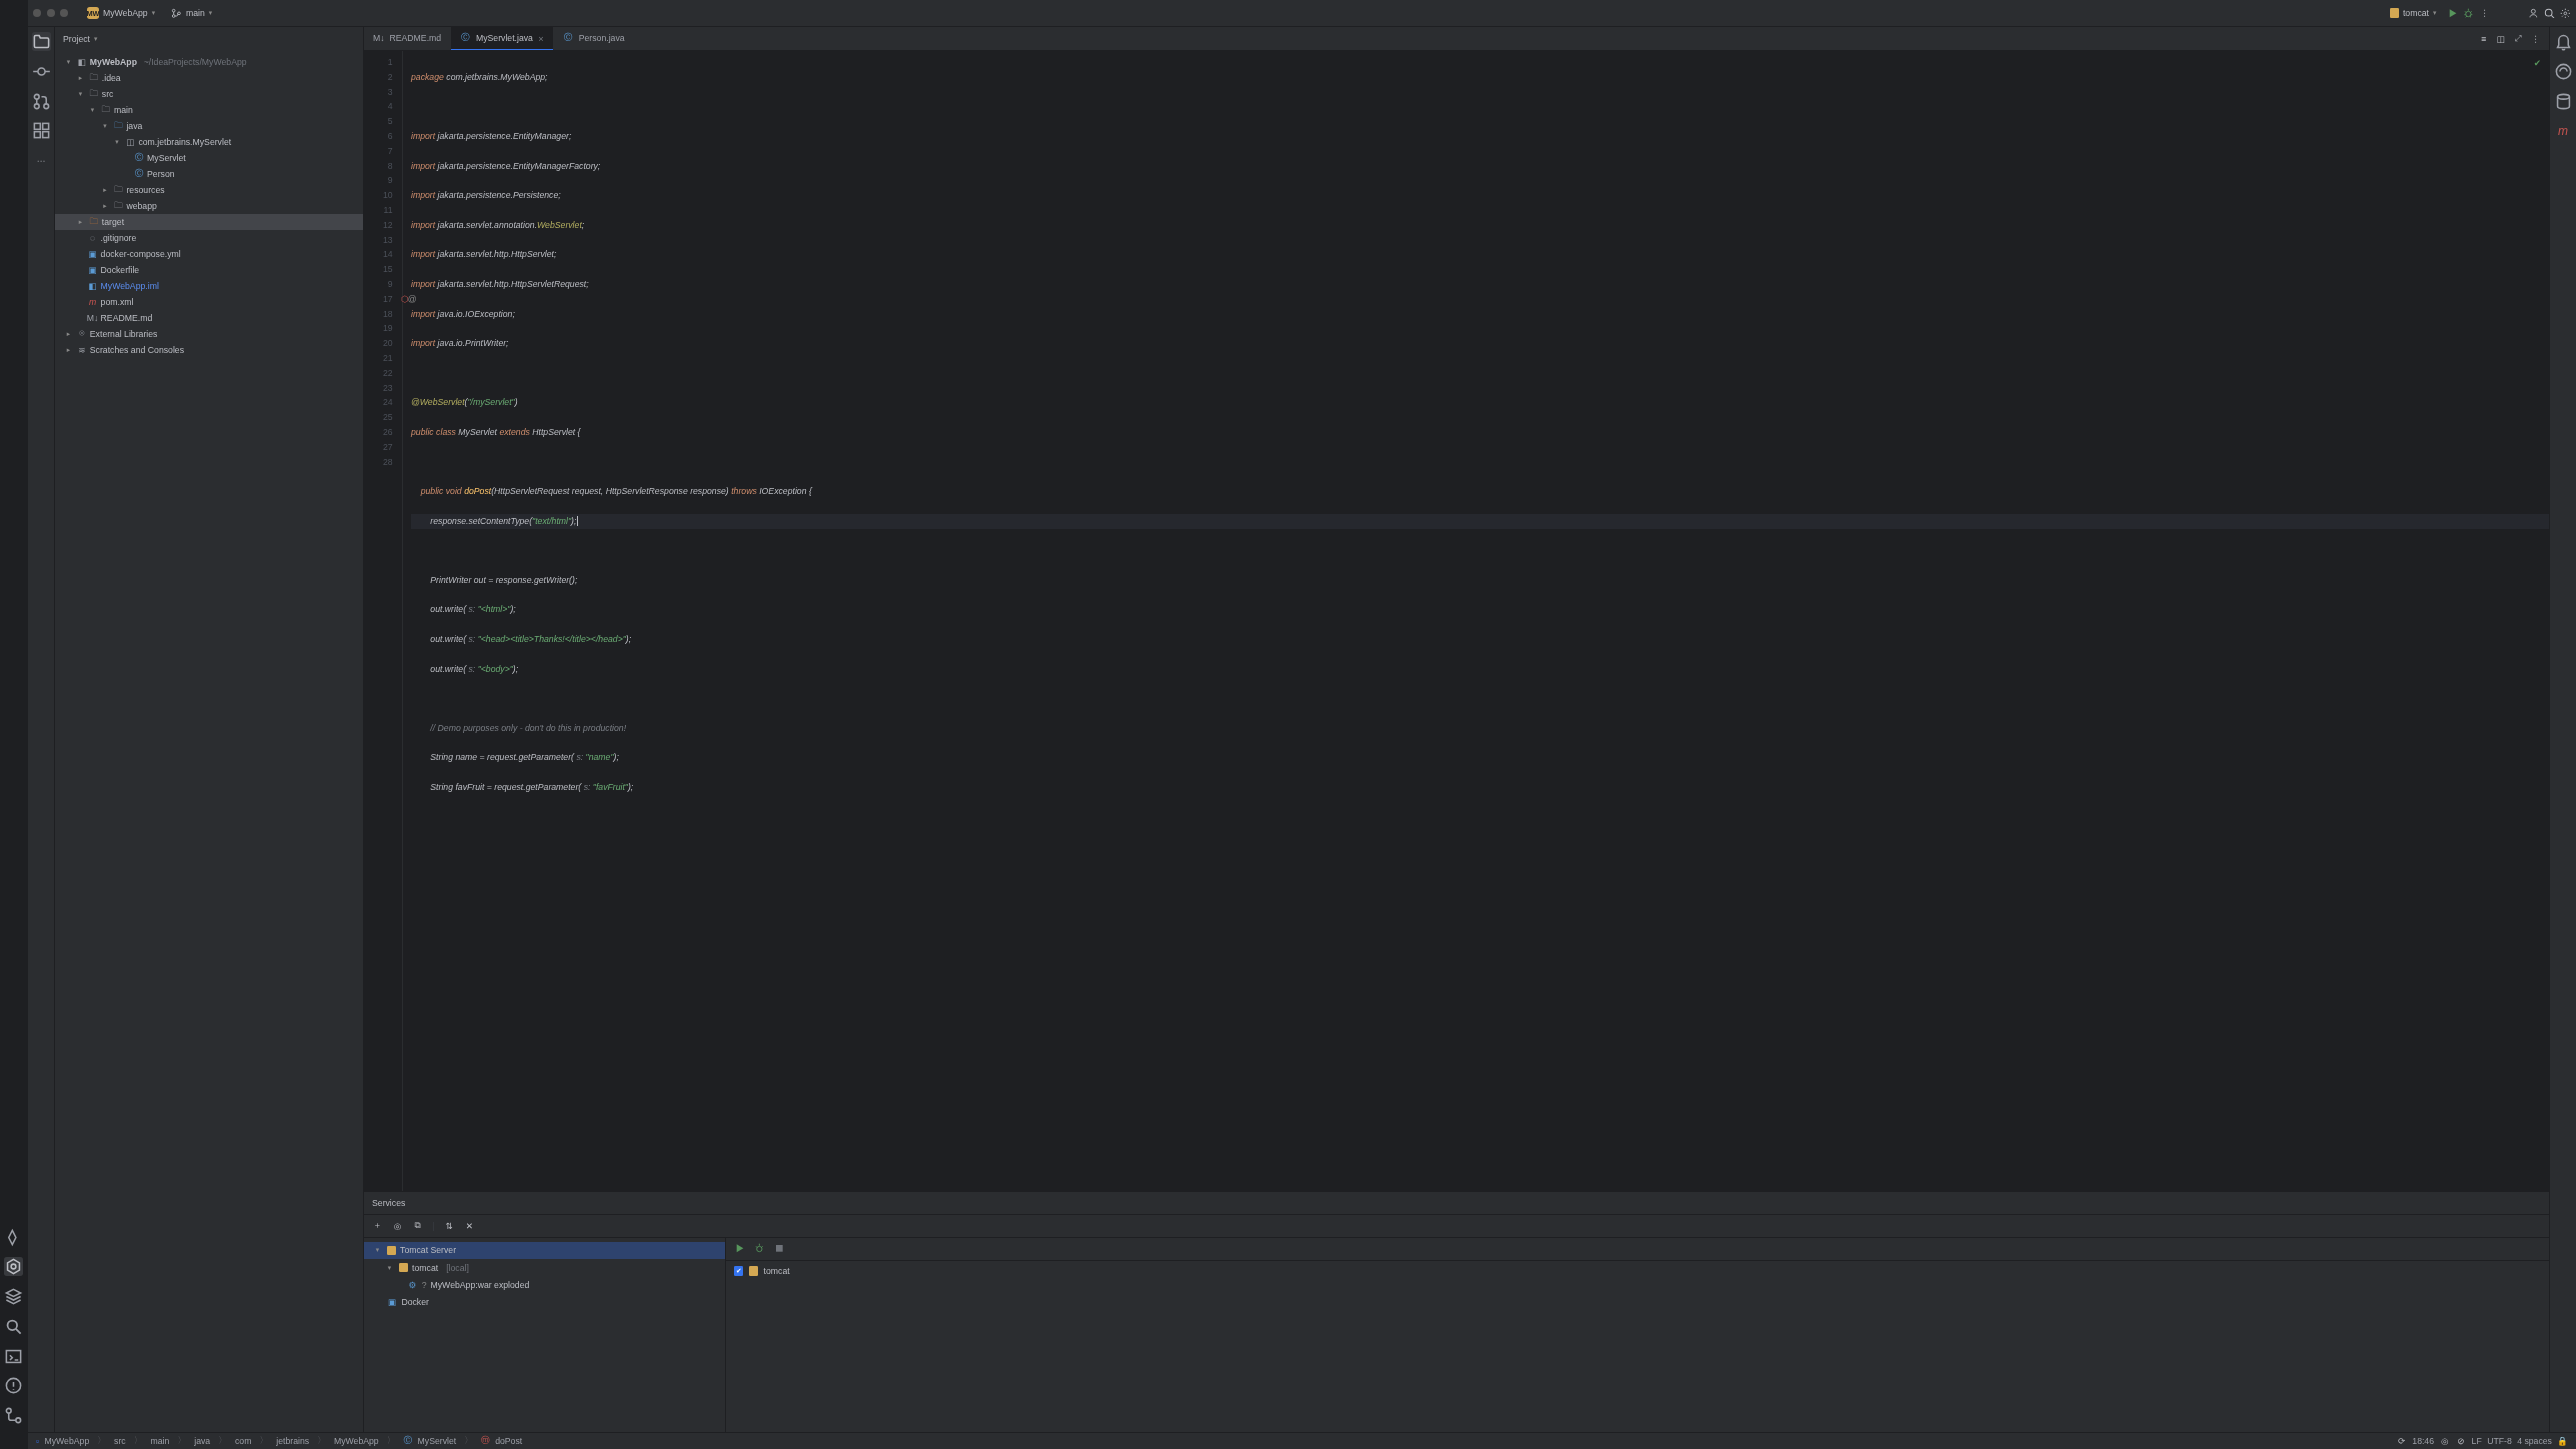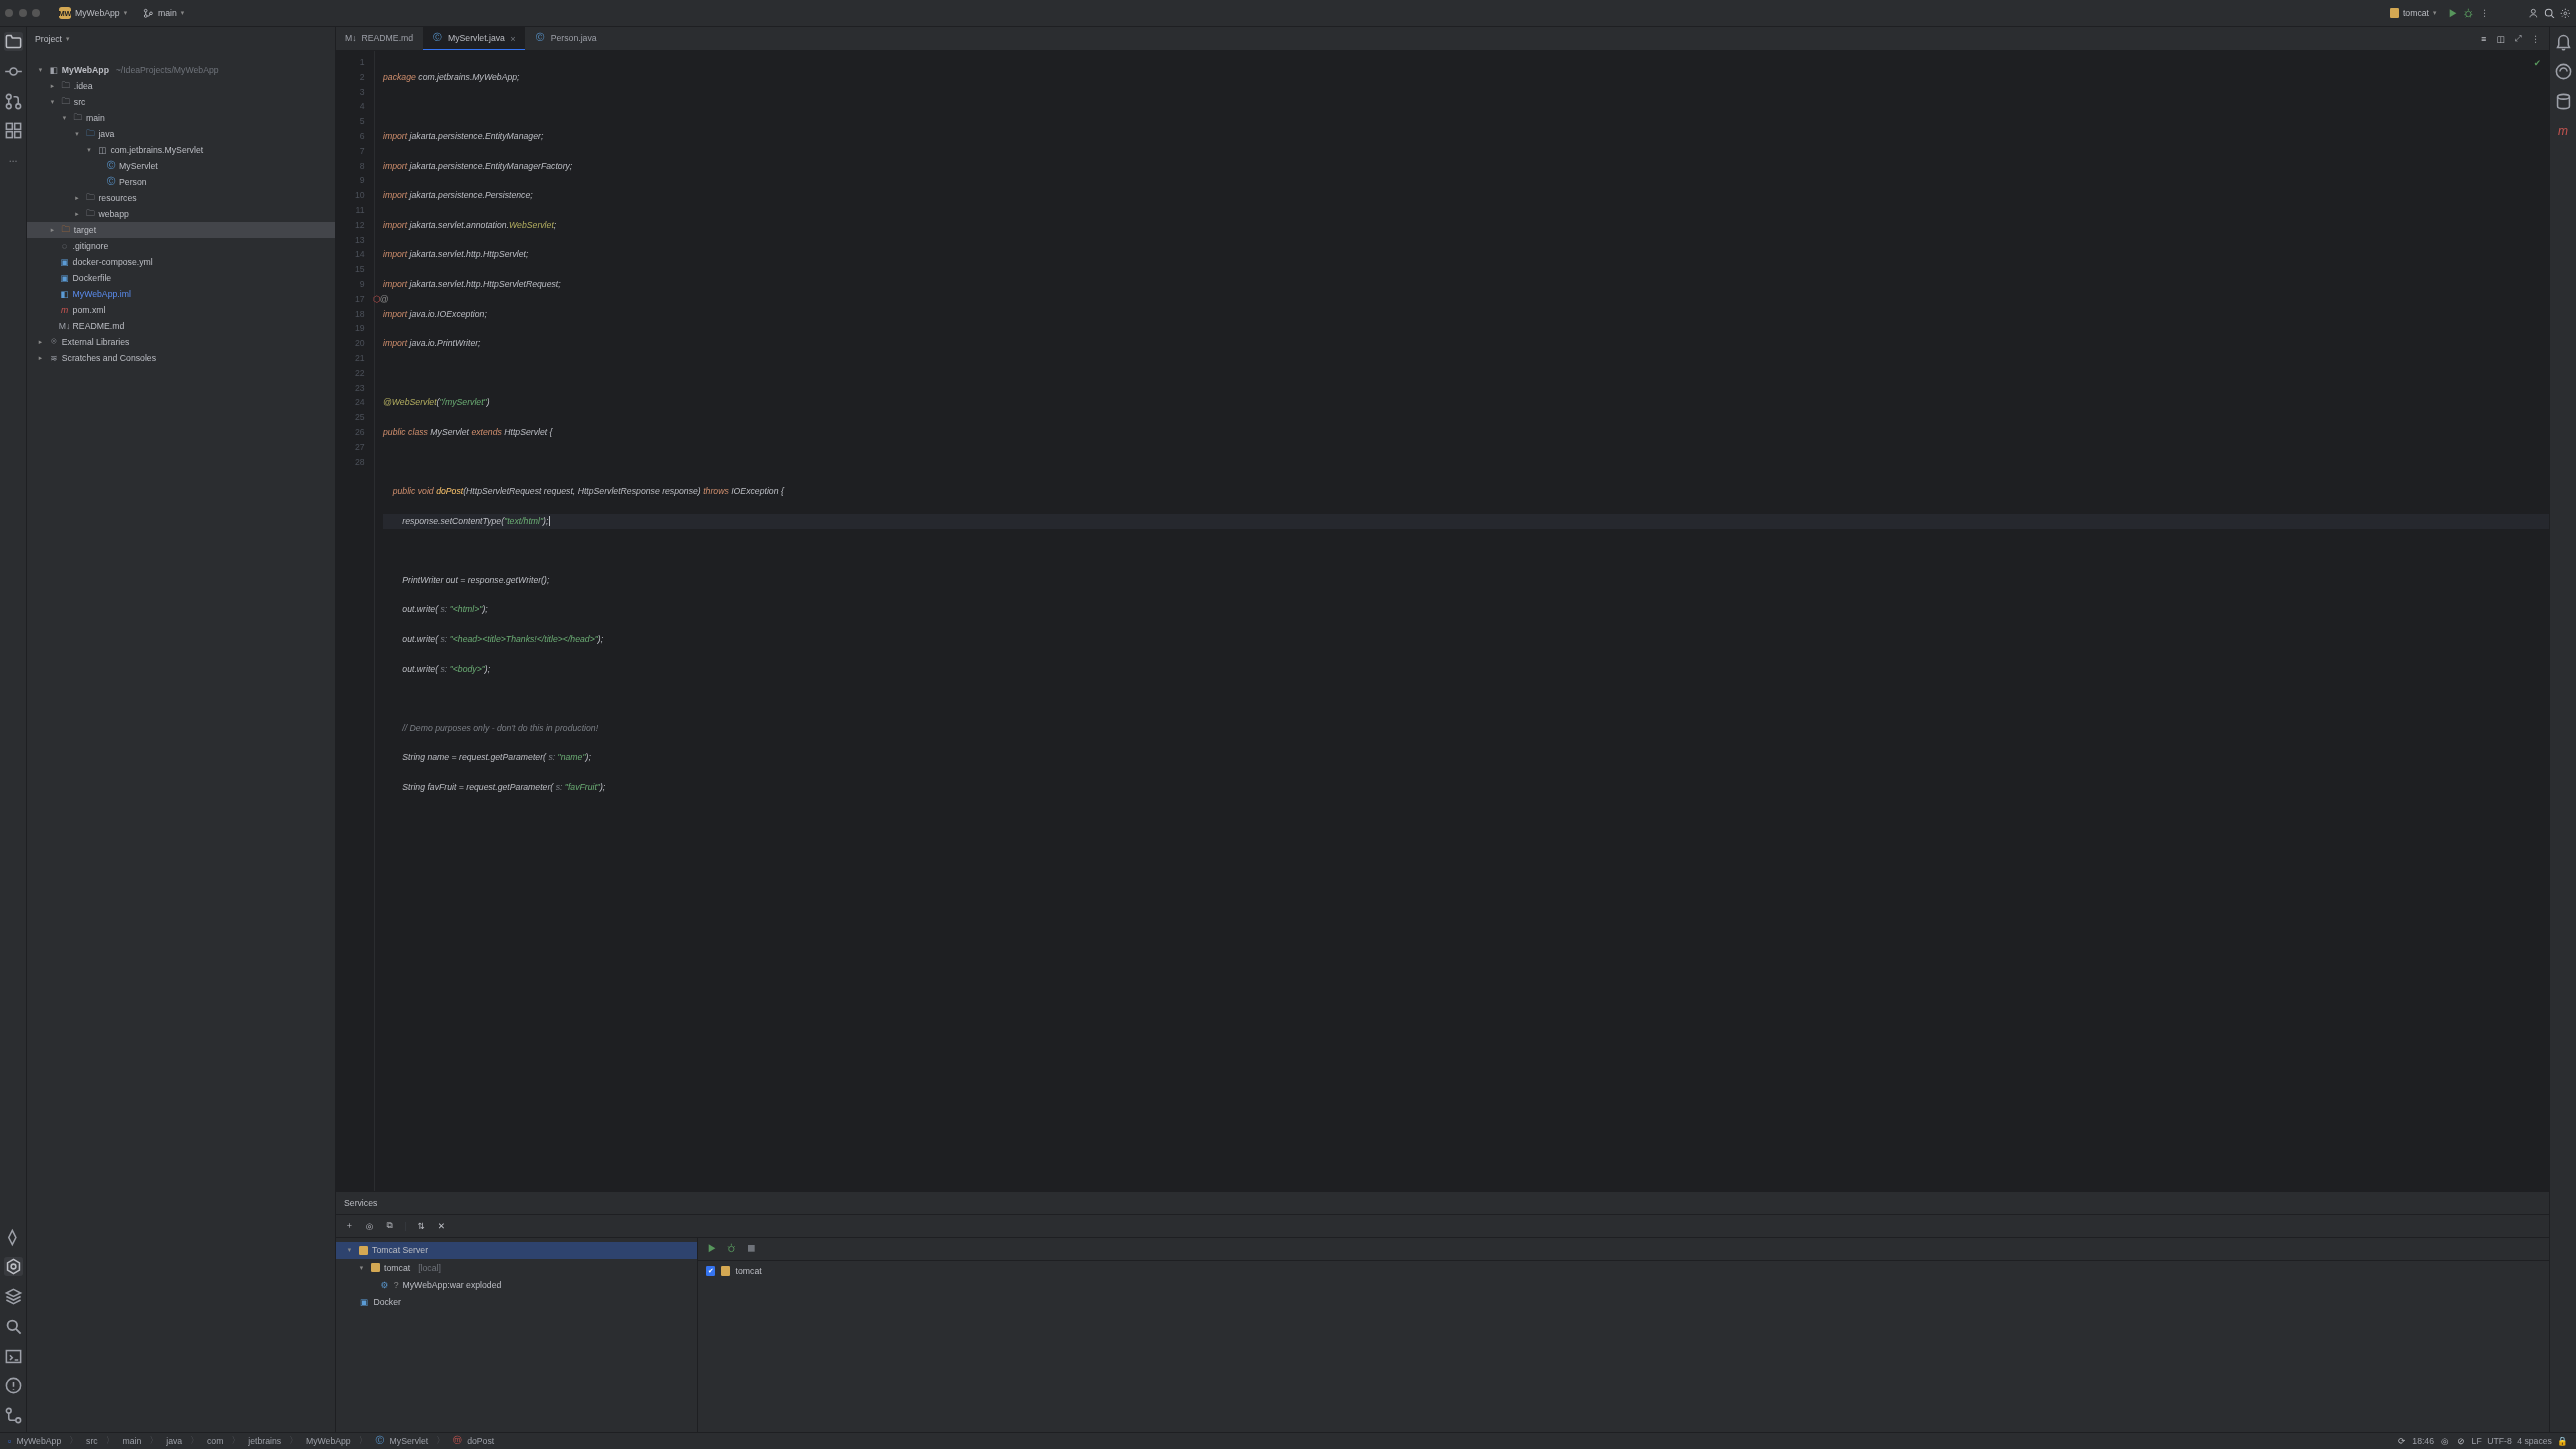--- a/index.html
+++ b/index.html
@@ -1,18 +1,18 @@
 <!DOCTYPE html>
 <html><head>
 <meta charset="utf-8">
 <style>
 *{margin:0;padding:0;box-sizing:border-box;font-family:"Segoe UI",Arial,sans-serif;font-size:8.7px;user-select:none;}
 body{background:#1e1f22;color:#bcbec4;width:2576px;height:1449px;overflow:hidden;transform-origin:top left;}
 html,body{width:100%;height:100%;}
-.app{display:flex;flex-direction:column;height:100vh;background:#1e1f22;}
+.app{display:flex;flex-direction:column;height:100vh;background:#1e1f22;margin-left:28px;}
 
 
 .titlebar{height:27px;background:#2b2d30;display:flex;align-items:center;padding:0 5.4px;gap:5.4px;border-bottom:0.7px solid #1e1f22;}
 .traffic{display:flex;gap:5.4px;margin-right:8px;}
 .dot{width:8px;height:8px;border-radius:50%;background:#555;}
 .proj-badge{background:#d4a853;color:#1e1f22;font-weight:700;width:12px;height:12px;border-radius:2.7px;display:flex;align-items:center;justify-content:center;font-size:7.4px;}
 .tb-item{display:flex;align-items:center;gap:4px;padding:2.7px 5.4px;border-radius:2.7px;color:#bcbec4;}
 .spacer{flex:1;}
 .ico{width:10.7px;height:10.7px;display:inline-flex;align-items:center;justify-content:center;color:#bcbec4;}
 .ico svg{width:10.7px;height:10.7px;}
@@ -25,21 +25,21 @@
 .body{flex:1;display:flex;min-height:0;}
 .left-rail{width:27px;background:#2b2d30;display:flex;flex-direction:column;align-items:center;padding-top:5.4px;gap:10.7px;border-right:0.7px solid #1e1f22;}
 .left-rail .rail-btn{width:19px;height:19px;display:flex;align-items:center;justify-content:center;border-radius:2.7px;color:#9da0a8;}
 .left-rail .rail-btn.active{background:#383a3e;color:#bcbec4;}
 .right-rail{width:27px;background:#2b2d30;display:flex;flex-direction:column;align-items:center;padding-top:5.4px;gap:10.7px;border-left:0.7px solid #1e1f22;}
 .right-rail .rail-btn{width:19px;height:19px;display:flex;align-items:center;justify-content:center;border-radius:2.7px;color:#9da0a8;}
 
 .center{flex:1;display:flex;flex-direction:column;min-width:0;}
 
 
-.proj-panel{width:309px;background:#2b2d30;border-right:0.7px solid #1e1f22;display:flex;flex-direction:column;gap:8px;}
+.proj-panel{width:309px;background:#2b2d30;border-right:0.7px solid #1e1f22;display:flex;flex-direction:column;}
 .proj-header{height:24px;display:flex;align-items:center;padding:0 8px;gap:4px;color:#bcbec4;font-weight:500;}
 .tree{flex:1;overflow:auto;padding:2.7px 0;}
 .tree-row{display:flex;align-items:center;height:16px;padding-right:5.4px;gap:2.7px;white-space:nowrap;}
 .tree-row.sel{background:#43454a;}
 .tree-indent{display:inline-block;}
 .tree-arrow{width:10.7px;text-align:center;color:#888;font-size:6.7px;}
 .tree-ico{width:10.7px;height:10.7px;display:inline-flex;align-items:center;justify-content:center;}
 .folder-ico{color:#9da0a8;}
 .file-ico{color:#9da0a8;}
 .java-ico{color:#5b9bd5;}

